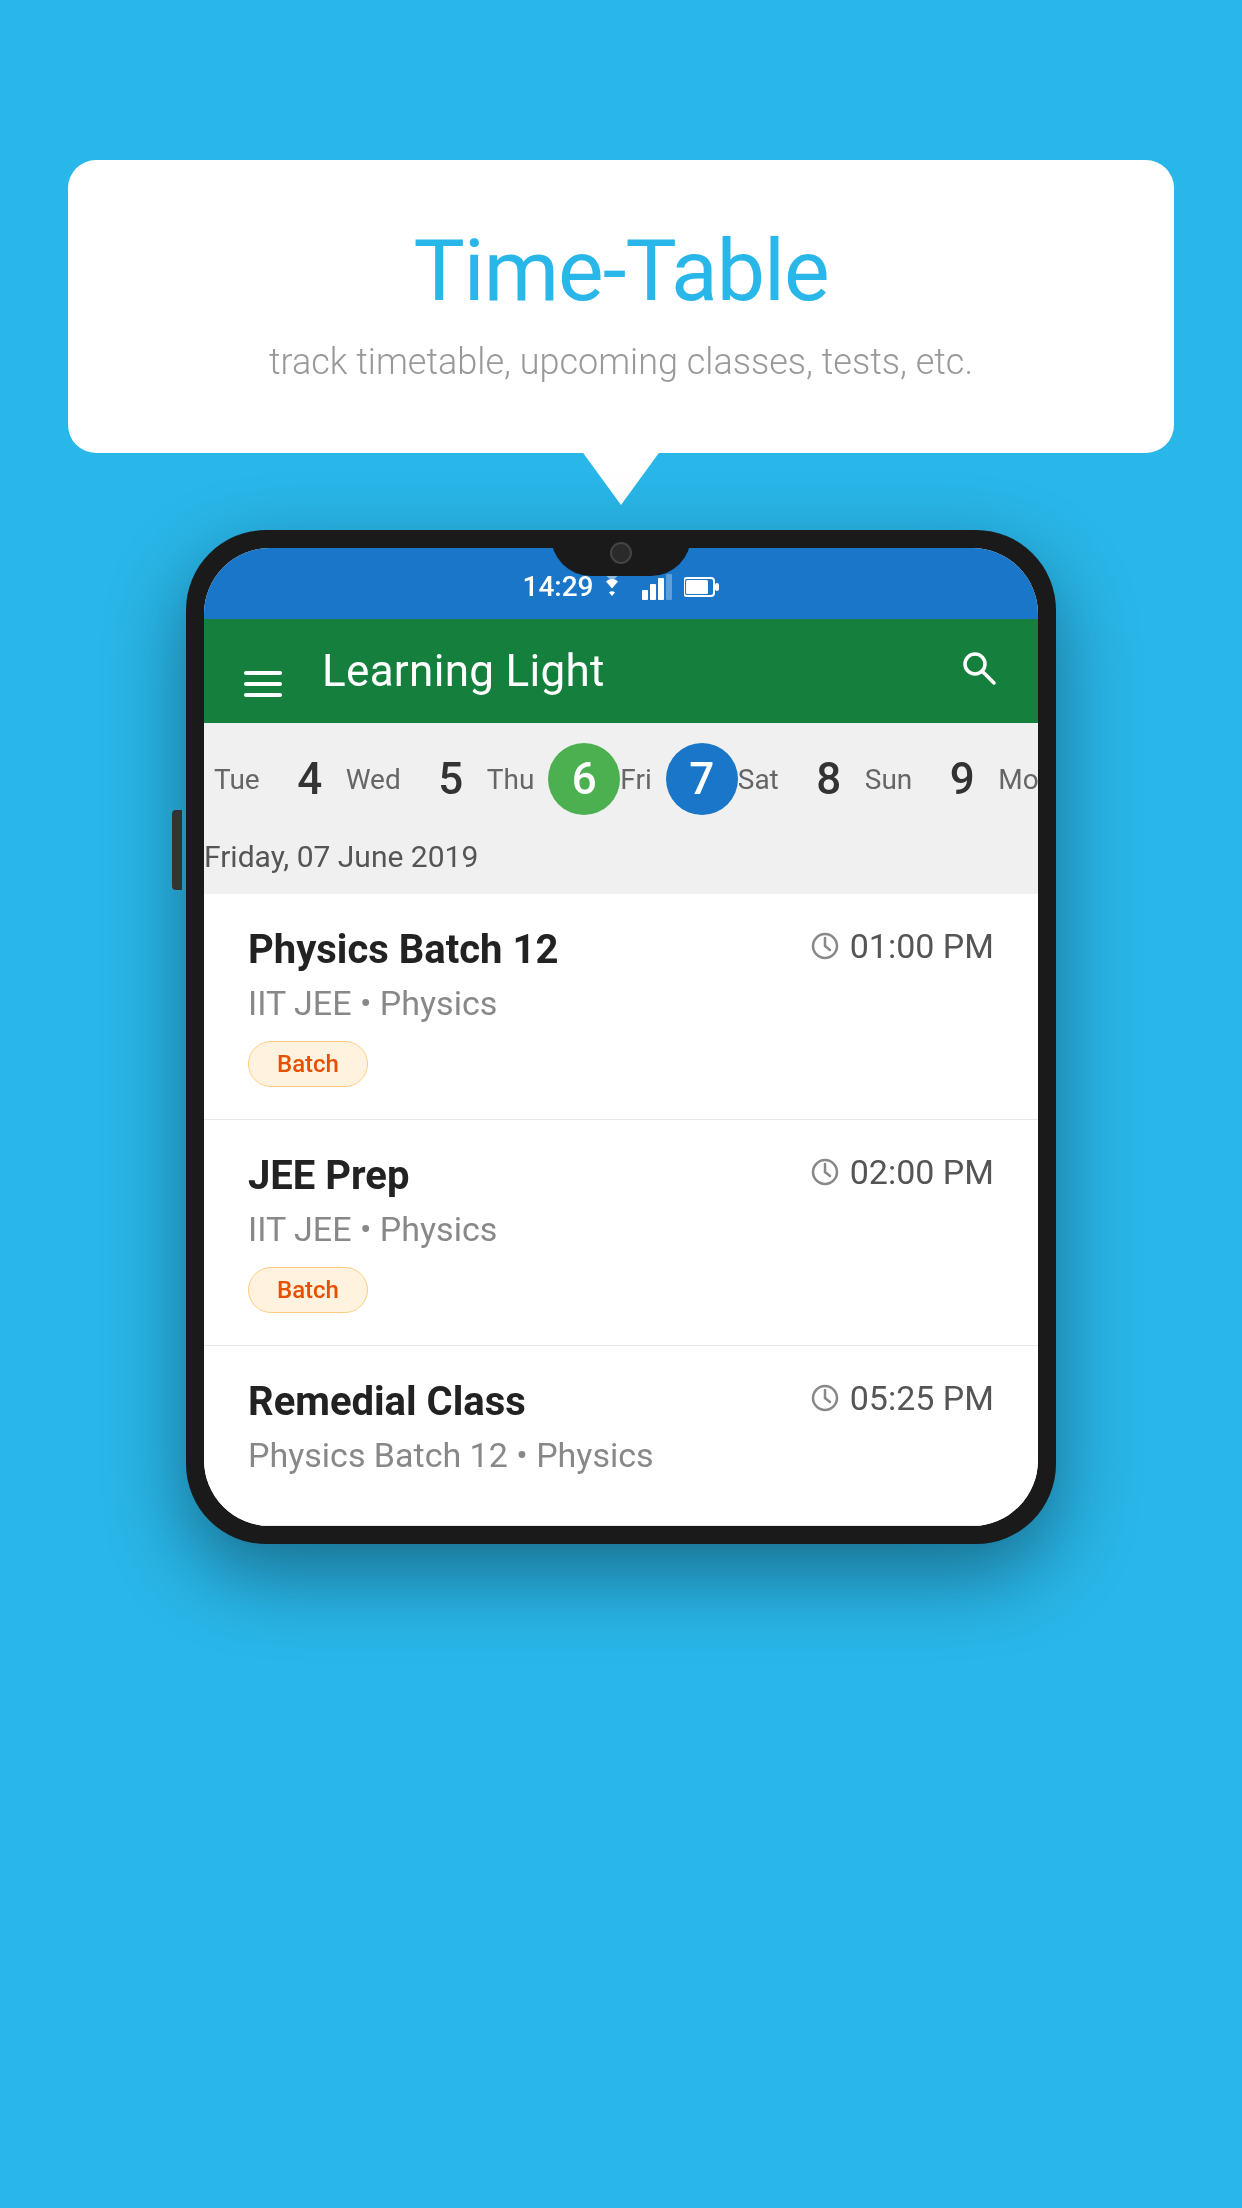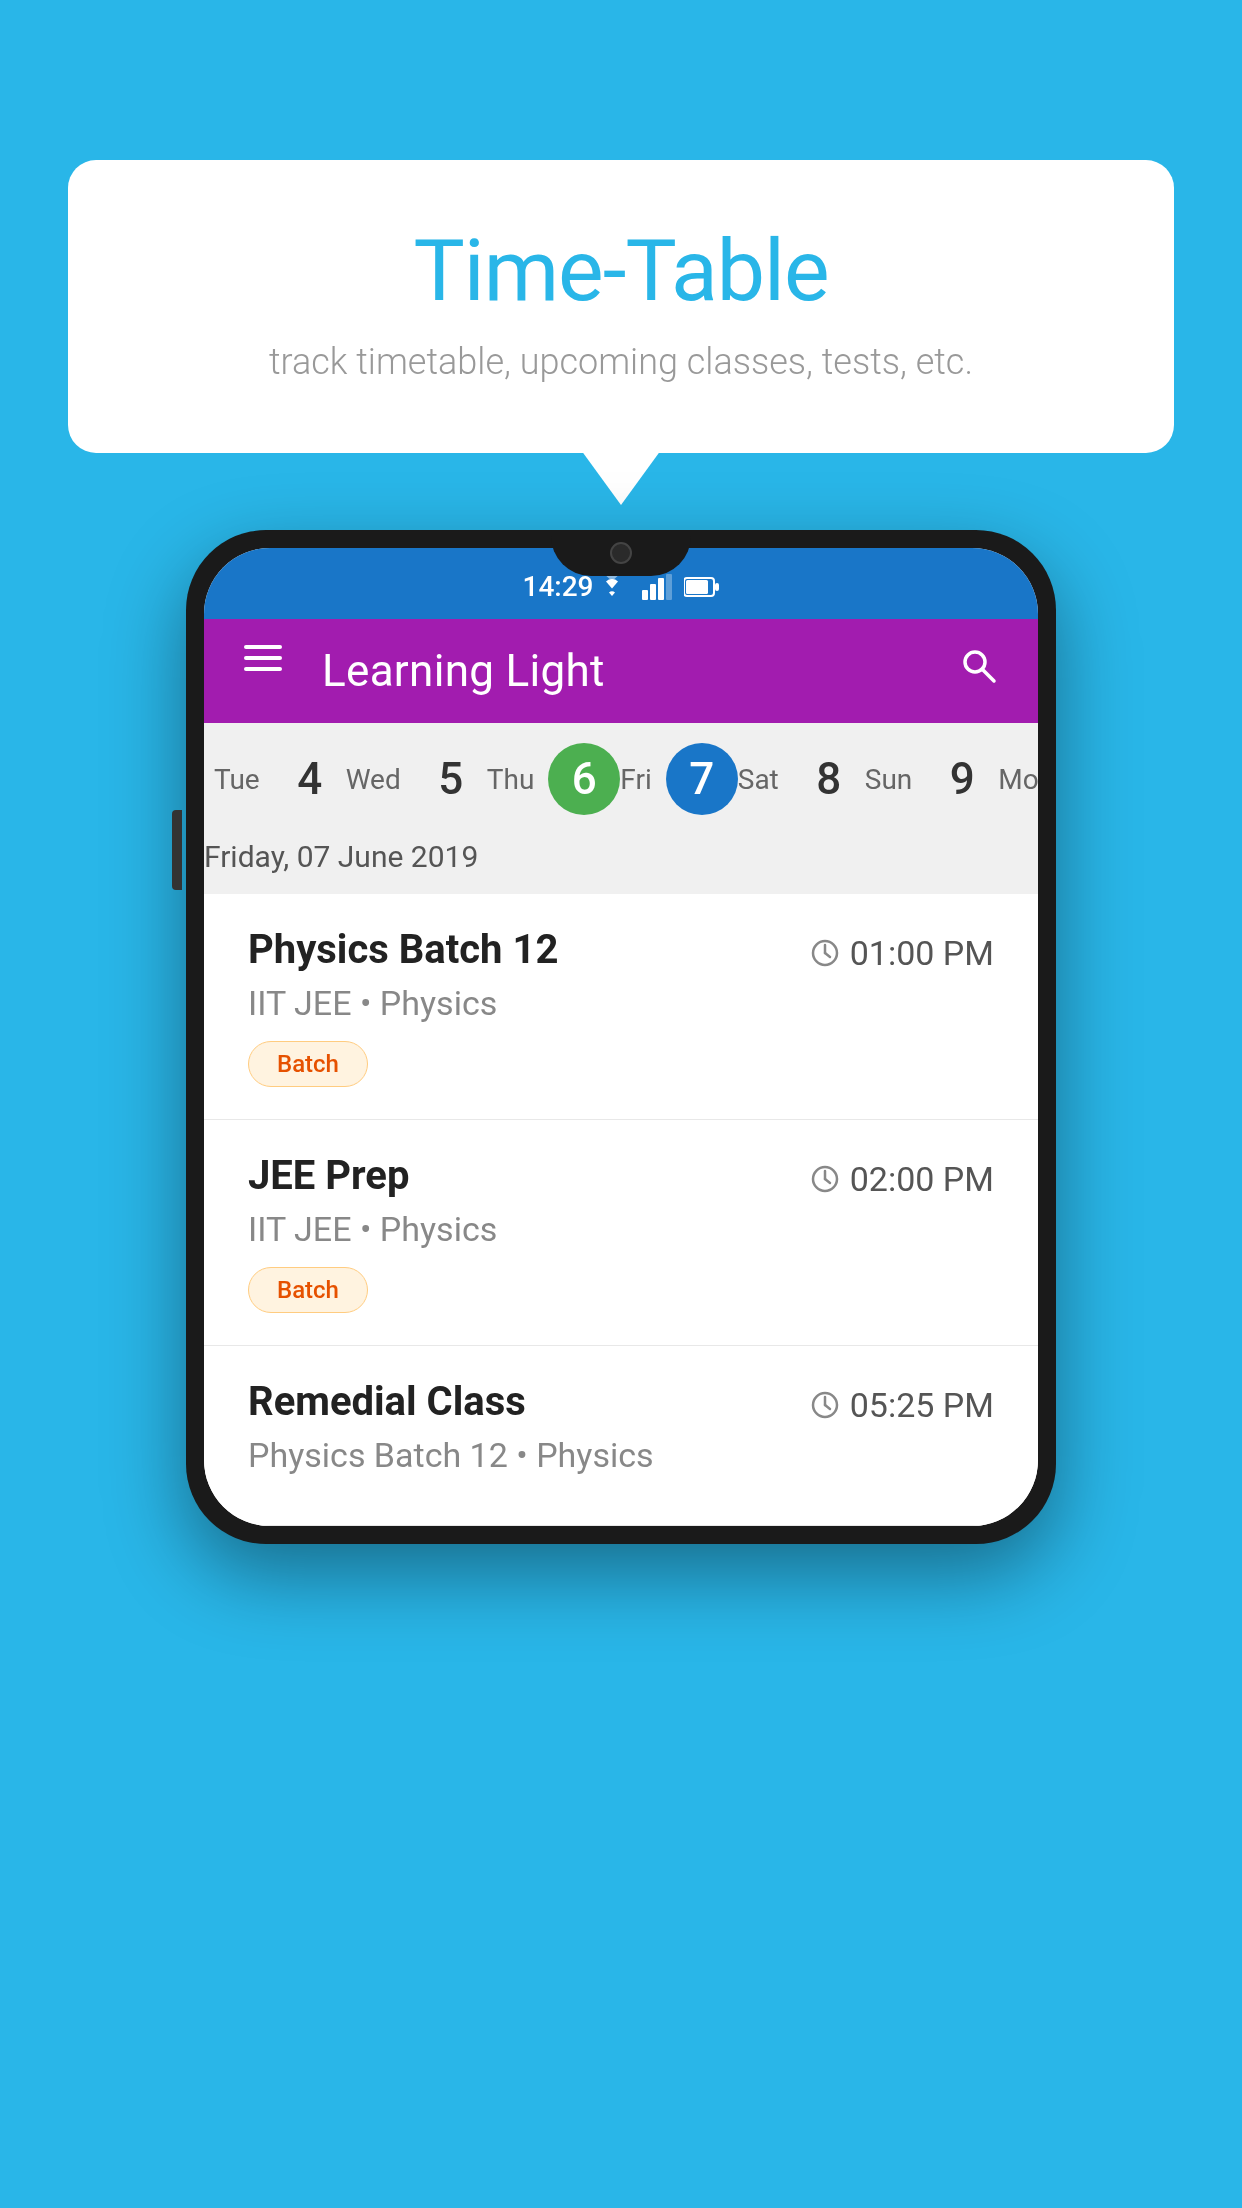--- a/index.html
+++ b/index.html
@@ -135,23 +135,23 @@
       transform: translate(-50%, -50%);
       width: 22px;
       height: 22px;
       background: #2a2a2a;
       border-radius: 50%;
       border: 2px solid #444;
     }
 
     
     .app-header {
-      background: #a21caf;
-      display: flex;
-      align-items: flex-start;
+      background: #15803d;
+      display: flex;
+      align-items: flex-end;
       padding: 26px 40px;
       color: white;
     }
 
     .hamburger-icon {
       display: flex;
       flex-direction: column;
       gap: 7px;
       margin-right: 40px;
     }
@@ -234,21 +234,21 @@
     
     .class-item {
       background: white;
       padding: 32px 44px;
       border-bottom: 1px solid #e8e8e8;
     }
 
     .class-header {
       display: flex;
       justify-content: space-between;
-      align-items: flex-end;
+      align-items: flex-start;
       margin-bottom: 10px;
     }
 
     .class-name {
       font-size: 40px;
       font-weight: 700;
       color: #222;
     }
 
     .class-time {

